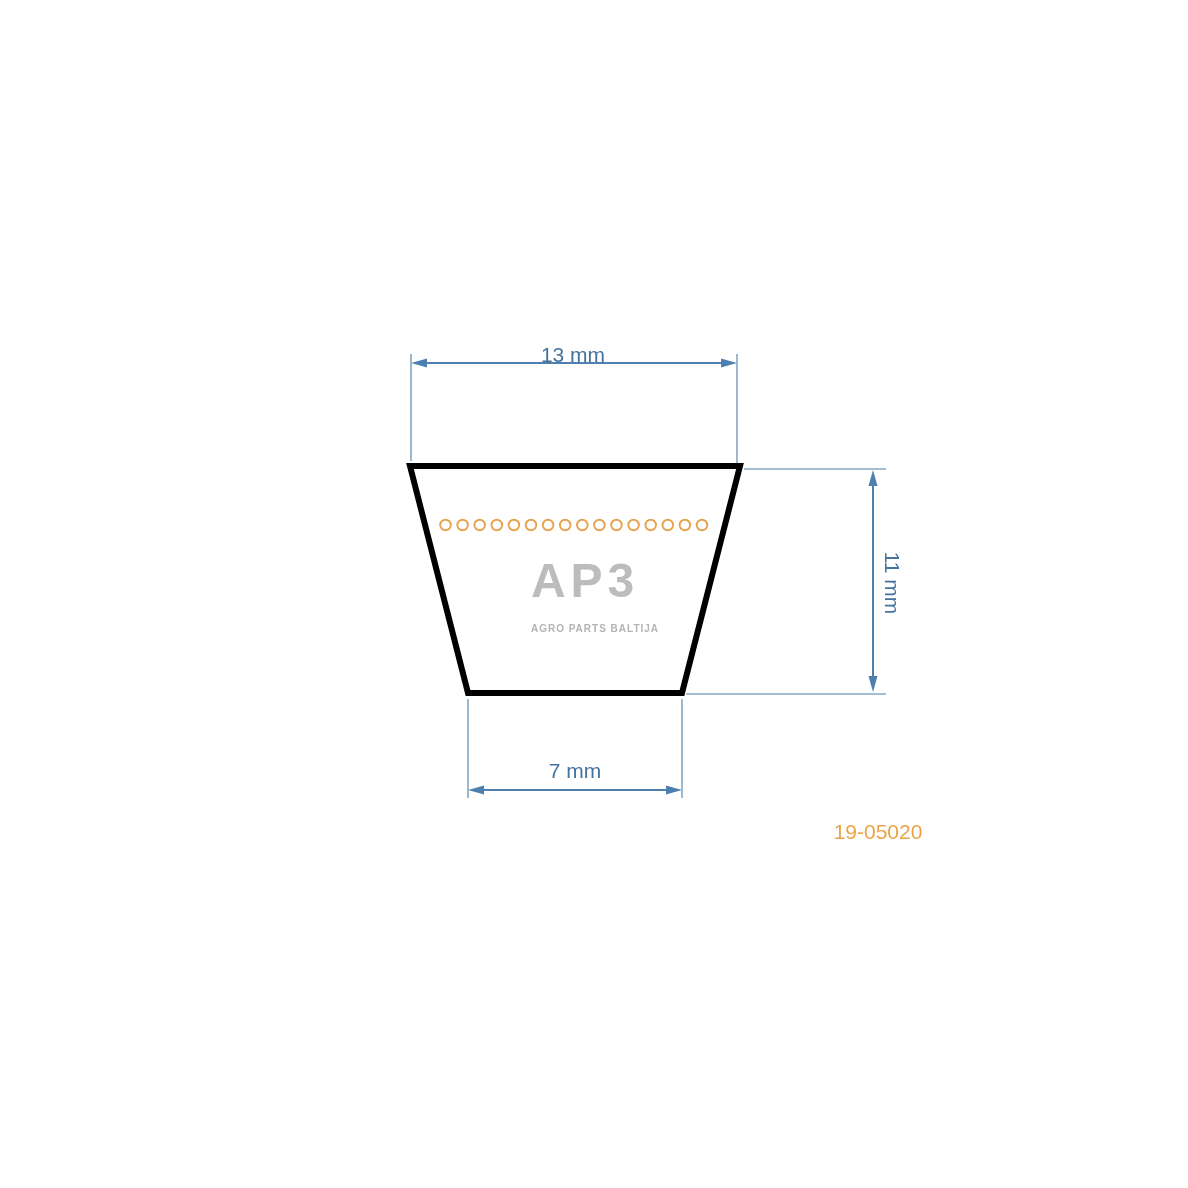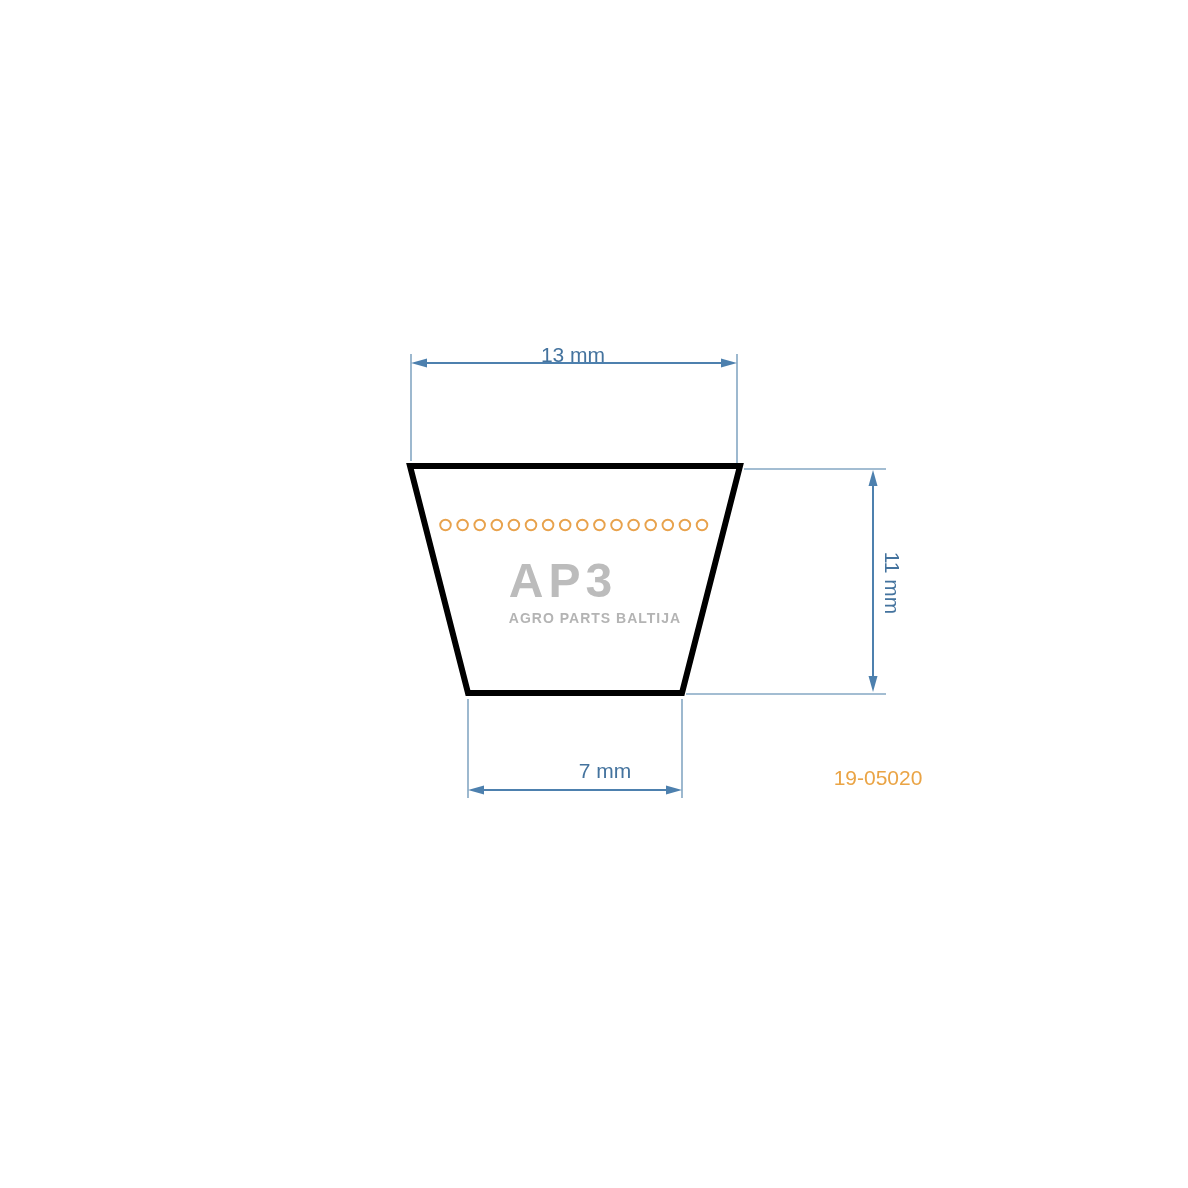--- a/index.html
+++ b/index.html
@@ -51,21 +51,21 @@
     font-size: 21px;
     color: var(--dim-text, #44739e);
     white-space: nowrap;
   }
   .dim-label.rotated {
     transform: translate(-50%, -50%) rotate(90deg);
   }
   .part-number {
     position: absolute;
     left: 878px;
-    top: 778px;
+    top: 832px;
     transform: translate(-50%, -50%);
     font-size: 21px;
     color: var(--part-num, #eaa445);
     white-space: nowrap;
   }
   .watermark {
     position: absolute;
     left: 595px;
     top: 557px;
     transform: translateX(-50%);
@@ -73,22 +73,22 @@
   }
   .watermark .logo {
     font-size: 48px;
     font-weight: bold;
     line-height: 1;
     letter-spacing: 5px;
     color: var(--wm, #bcbcbc);
     white-space: nowrap;
   }
   .watermark .subtitle {
-    margin-top: 5px;
-    font-size: 14px;
+    margin-top: 18px;
+    font-size: 10px;
     font-weight: bold;
     letter-spacing: 1px;
     color: #b4b4b4;
     white-space: nowrap;
   }
 </style>
 </head>
 <body>
 
 <div class="canvas">
@@ -132,21 +132,21 @@
         <circle cx="633.6" cy="525" r="5.3" class="cord"></circle>
         <circle cx="650.7" cy="525" r="5.3" class="cord"></circle>
         <circle cx="667.8" cy="525" r="5.3" class="cord"></circle>
         <circle cx="684.9" cy="525" r="5.3" class="cord"></circle>
         <circle cx="702.0" cy="525" r="5.3" class="cord"></circle>
       </g>
   </svg>
 
   <div class="dim-label" style="left:573px; top:343px;margin-top:12px;">13 mm</div>
 
-  <div class="dim-label" style="left:605px; top:771px;text-align:center;">7 mm</div>
+  <div class="dim-label" style="left:575px; top:771px;text-align:center;">7 mm</div>
 
   <div class="dim-label rotated" style="left:892px; top:583px;">11 mm</div>
 
   <div class="watermark">
     <div class="logo">AP3</div>
     <div class="subtitle">AGRO PARTS BALTIJA</div>
   </div>
 
   <div class="part-number">19-05020</div>
 

